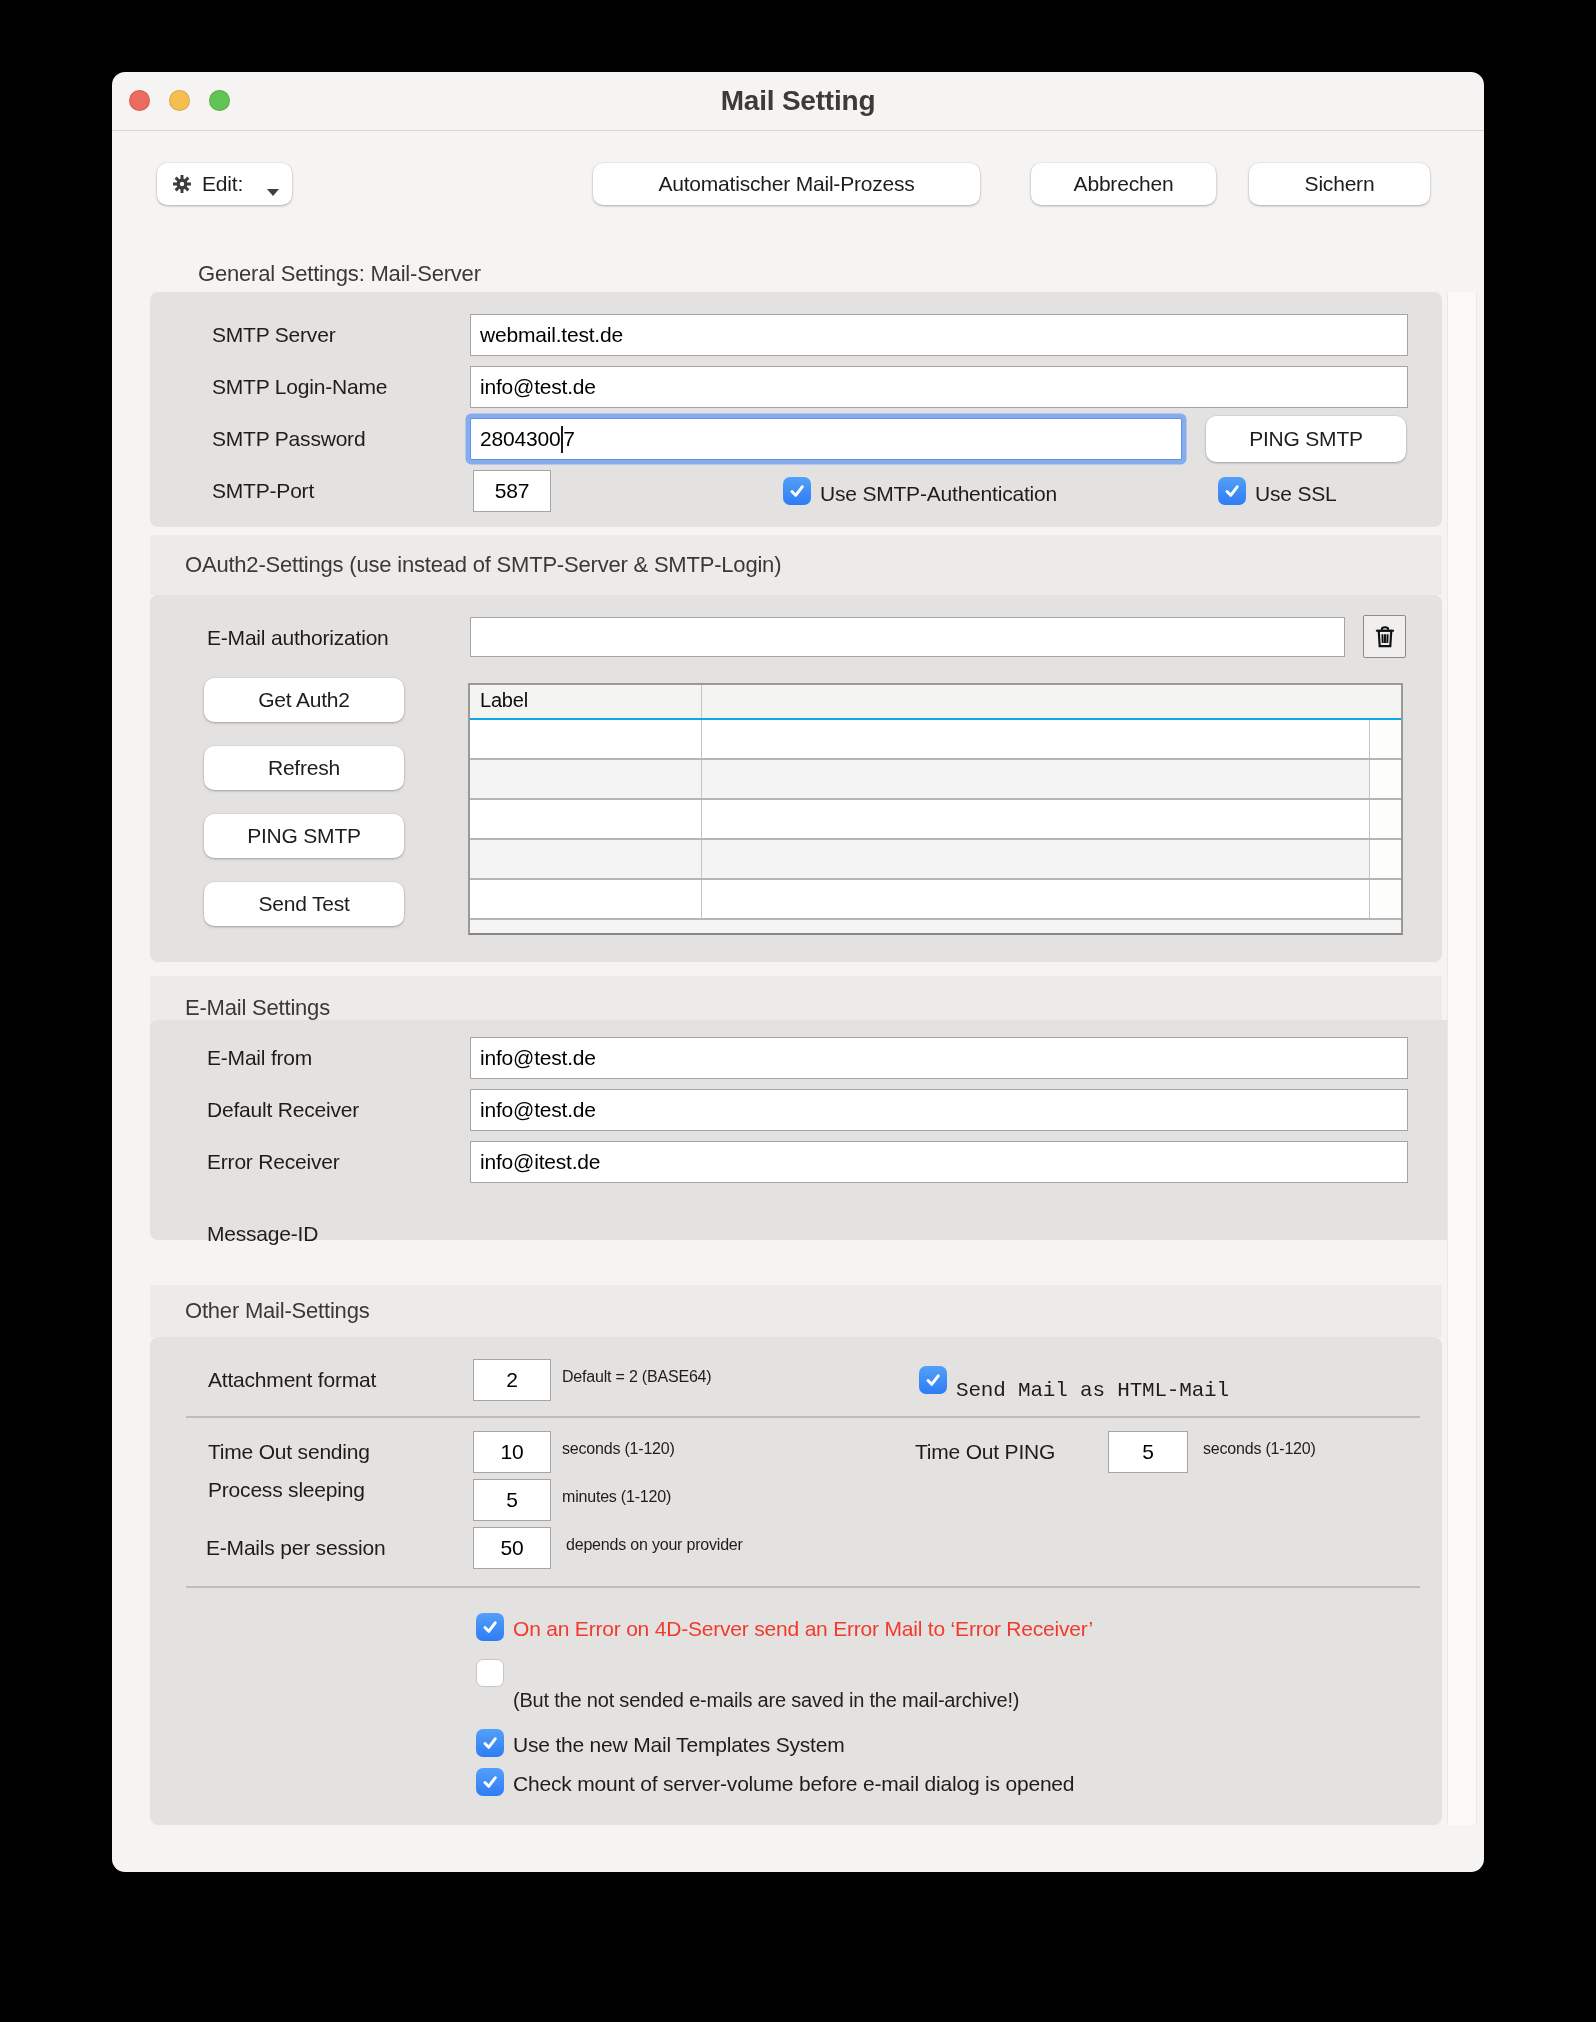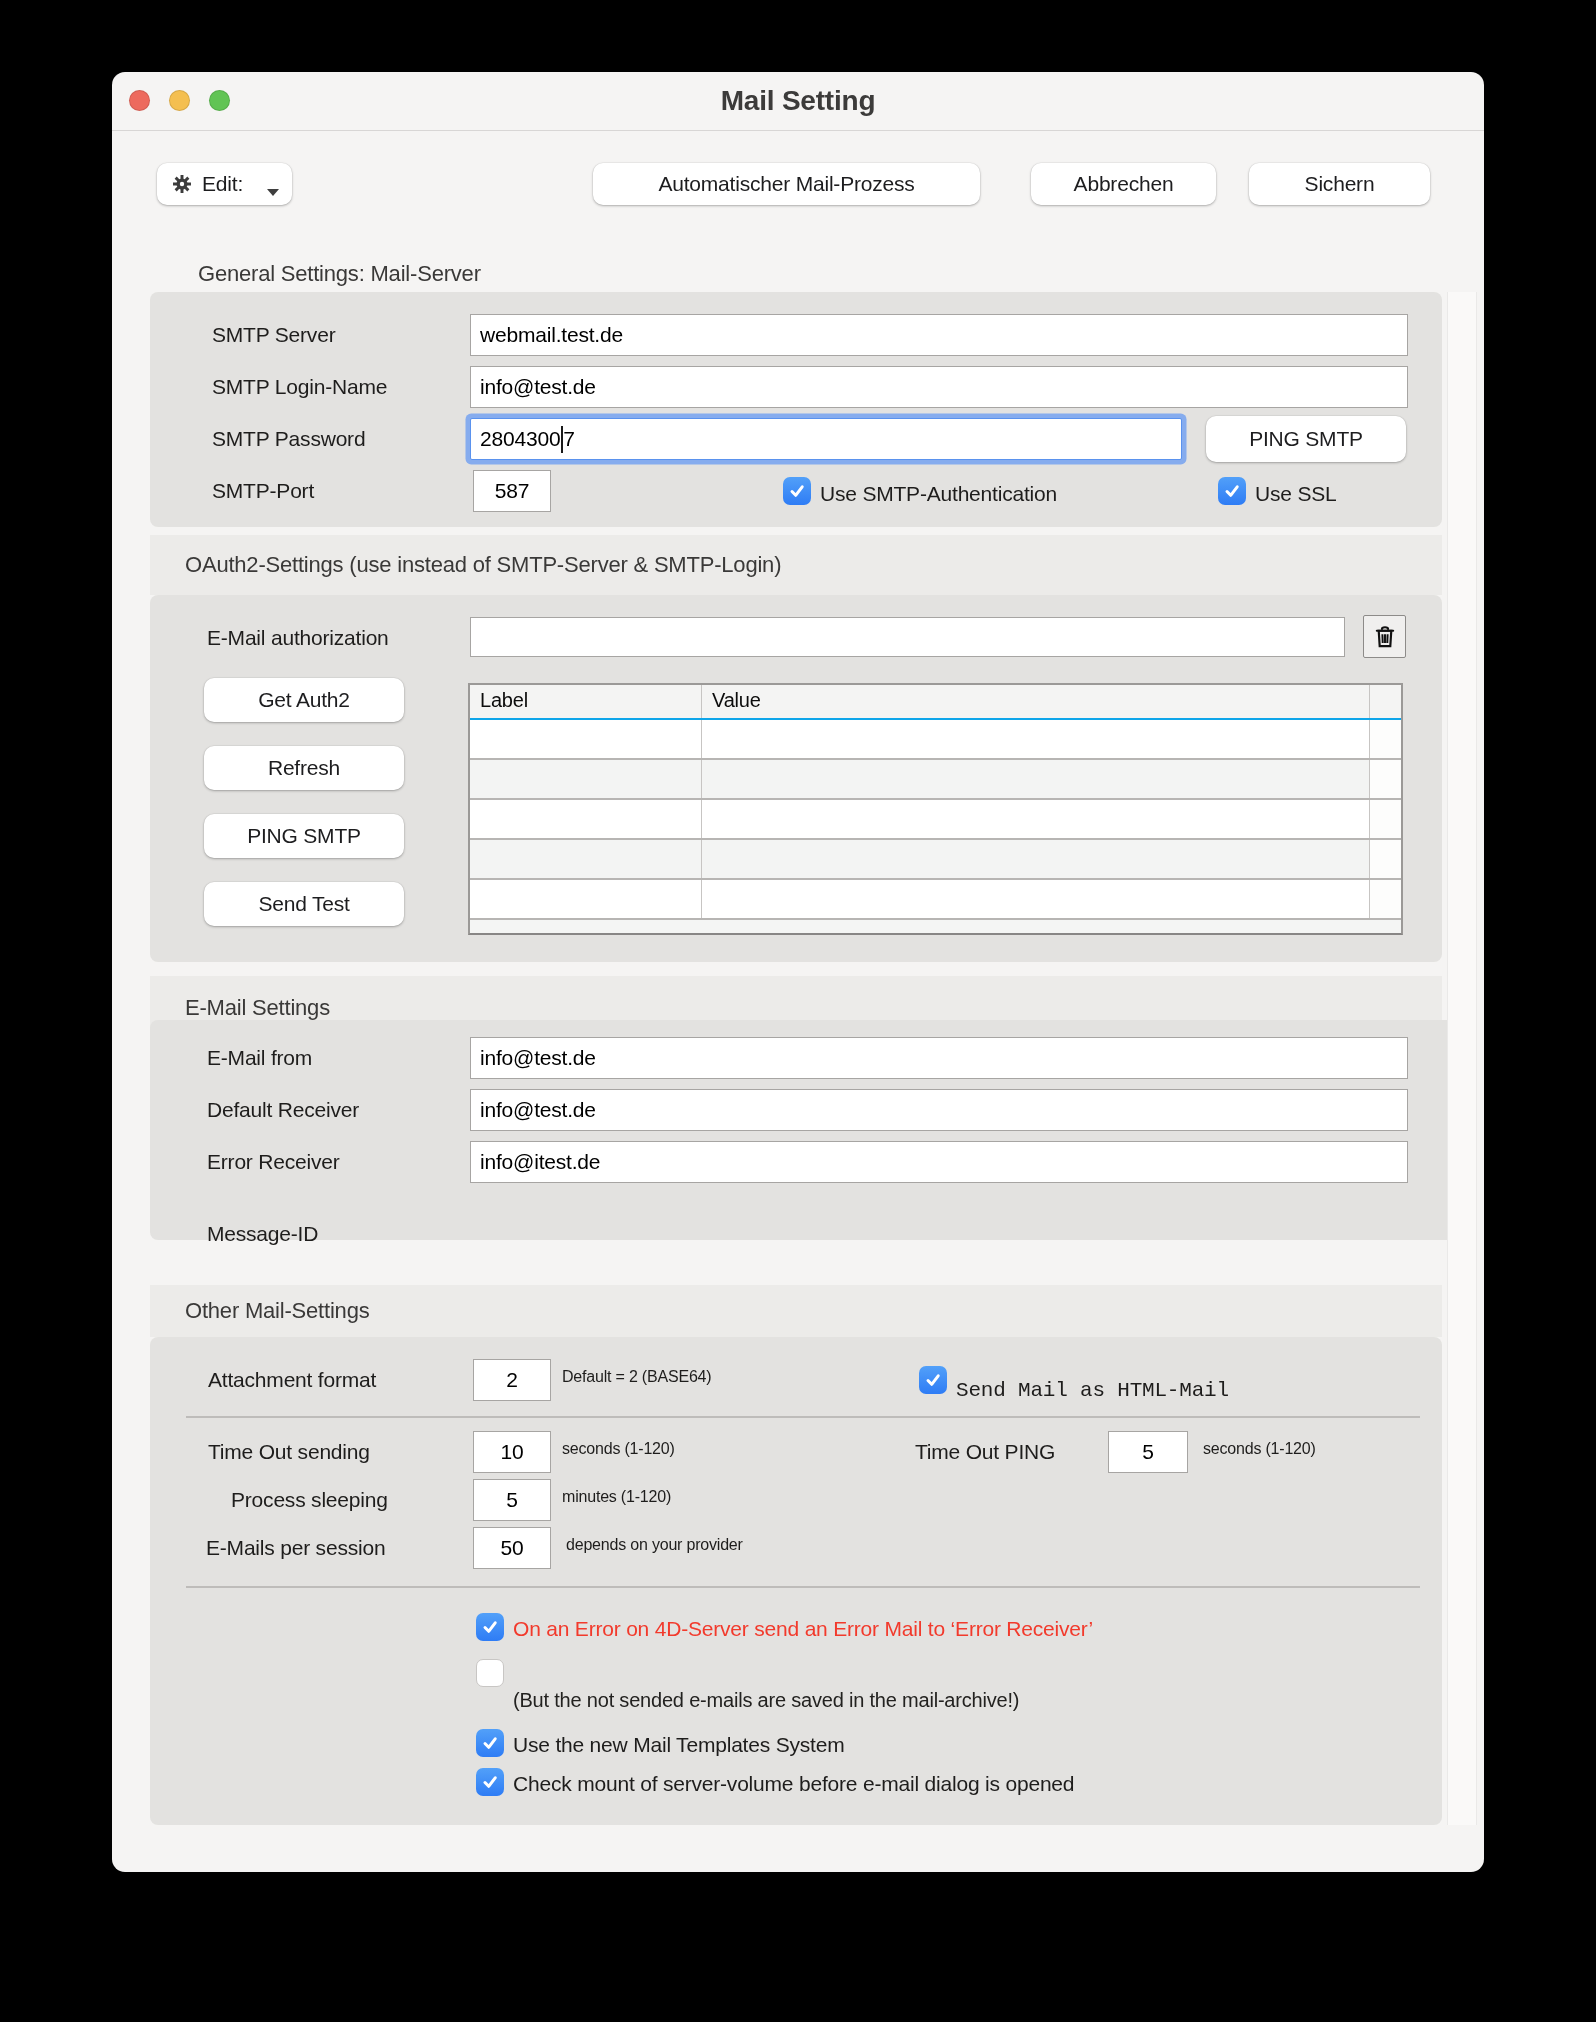--- a/index.html
+++ b/index.html
@@ -189,21 +189,20 @@
     </div>
 
     <button class="wbtn" style="left:54px;top:83px;width:200px;height:44px;">Get Auth2</button>
     <button class="wbtn" style="left:54px;top:151px;width:200px;height:44px;">Refresh</button>
     <button class="wbtn" style="left:54px;top:219px;width:200px;height:44px;">PING SMTP</button>
     <button class="wbtn" style="left:54px;top:287px;width:200px;height:44px;">Send Test</button>
 
     <div class="otable">
       <div class="ot-head">
         <div class="ot-hcell w-label">Label</div>
-        <div class="ot-hcell w-value">Value</div>
         <div class="ot-hcell w-gutter"></div>
       </div>
       <div id="otable-body">
           <div class="ot-row">
             <div class="rc w-label"></div>
             <div class="rc w-value"></div>
             <div class="rc w-gutter"></div>
           </div>
           <div class="ot-row alt">
             <div class="rc w-label"></div>
@@ -266,21 +265,21 @@
     <div class="divider" style="top:79px;"></div>
 
     <div class="flabel" style="left:58px;top:103px;">Time Out sending</div>
     <input class="tinput small" style="left: 323px; top: 94px;" readonly="" value="10">
     <div class="hint" style="left:412px;top:103px;">seconds (1-120)</div>
 
     <div class="flabel" style="left:765px;top:103px;">Time Out PING</div>
     <input class="tinput small" style="left: 958px; top: 94px; width: 80px;" readonly="" value="5">
     <div class="hint" style="left:1053px;top:103px;">seconds (1-120)</div>
 
-    <div class="flabel" style="left:58px;top:151px;margin-left:23px;">Process sleeping</div>
+    <div class="flabel" style="left:58px;top:141px;">Process sleeping</div>
     <input class="tinput small" style="left: 323px; top: 142px;" readonly="" value="5">
     <div class="hint" style="left:412px;top:151px;">minutes (1-120)</div>
 
     <div class="flabel" style="left:56px;top:199px;">E-Mails per session</div>
     <input class="tinput small" style="left: 323px; top: 190px;" readonly="" value="50">
     <div class="hint" style="left:416px;top:199px;">depends on your provider</div>
 
     <div class="divider" style="top:249px;"></div>
 
     <span class="cb checked" style="left:326px;top:276px;">

